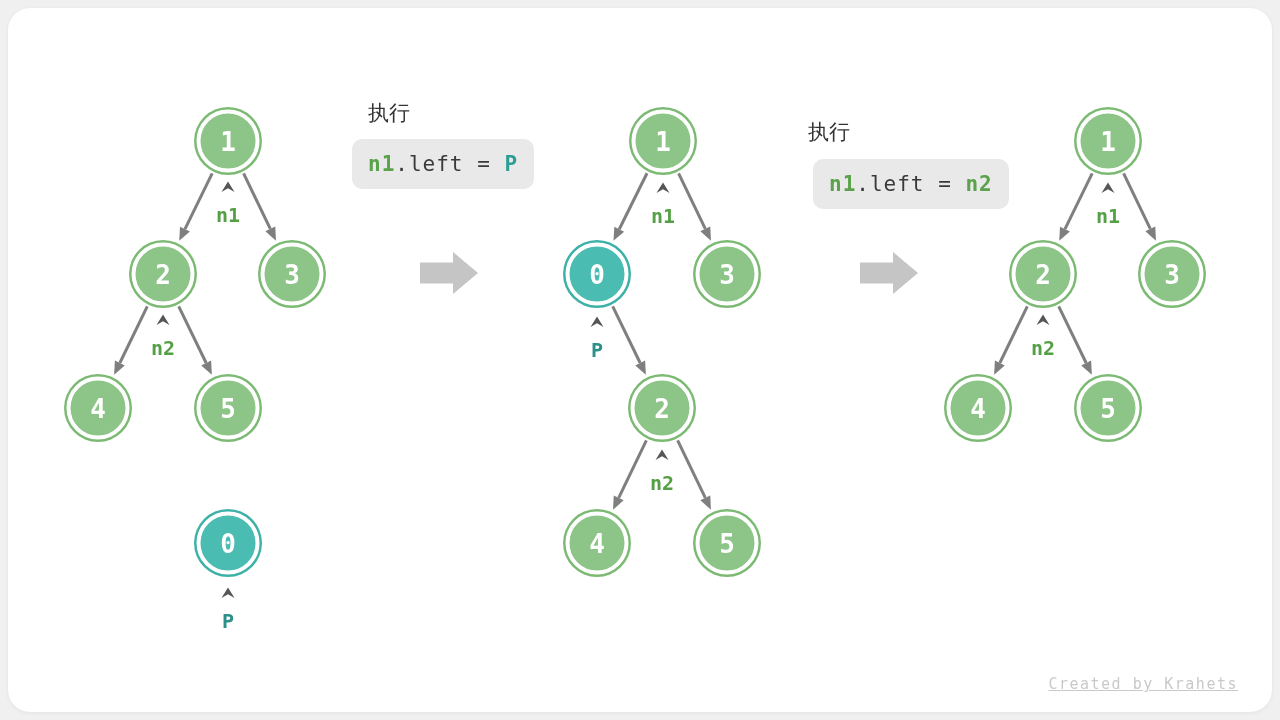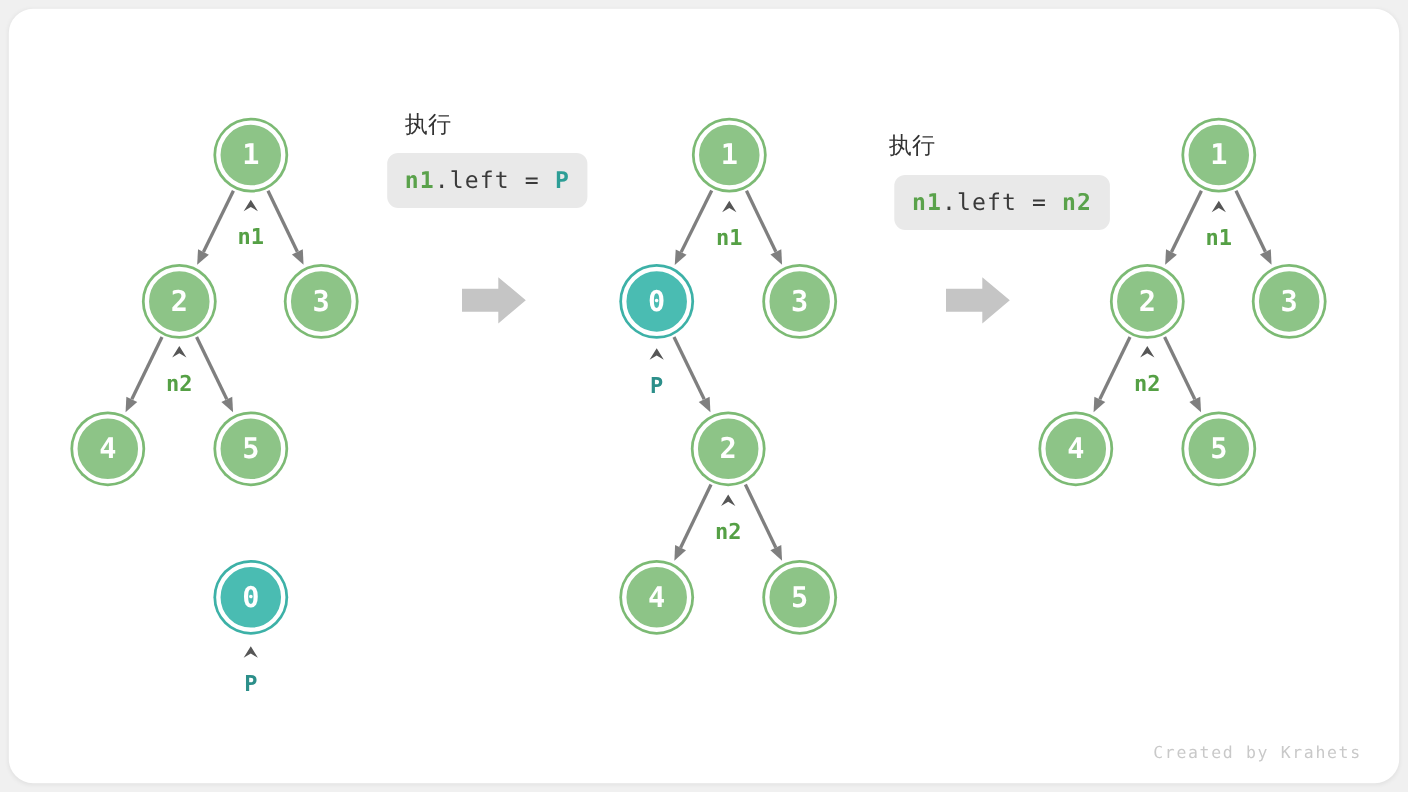--- a/index.html
+++ b/index.html
@@ -34,20 +34,21 @@
     padding:8px 16px;font:21px "DejaVu Sans Mono",monospace;line-height:34px;
     letter-spacing:1px;color:var(--codetext,#3a3a3a);white-space:pre;
   }
   .seg-plain{color:var(--codetext,#3a3a3a);}
   .seg-green{color:var(--codegreen,#5aa24b);font-weight:700;}
   .seg-teal{color:var(--codeteal,#2d9e96);font-weight:700;}
   .watermark{
     position:absolute;right:42px;top:675px;z-index:4;
     font:15px "DejaVu Sans Mono",monospace;letter-spacing:1.5px;
     color:var(--wmcolor,#c9c9c9);
+    text-decoration:underline;
   }
 </style>
 </head>
 <body style="background: rgb(240, 240, 240); --codebg: #e9e9e9; --codetext: #3a3a3a; --codegreen: #5aa24b; --codeteal: #2d9e96; --wmcolor: #c9c9c9;">
 
 <div class="card" style="background: rgb(255, 255, 255);"></div>
 
 <svg id="diagram-svg" width="1280" height="720" viewBox="0 0 1280 720">
     <line x1="212.19279706884524" y1="173.34396907451668" x2="184.95444851549271" y2="229.07782072983795" stroke="#7f7f7f" stroke-width="3"></line>
     <polygon points="179.24629190146462,240.75758734008008 180.01300879577488,226.66283139313376 189.89588823521055,231.49281006654215" fill="#7f7f7f"></polygon>

